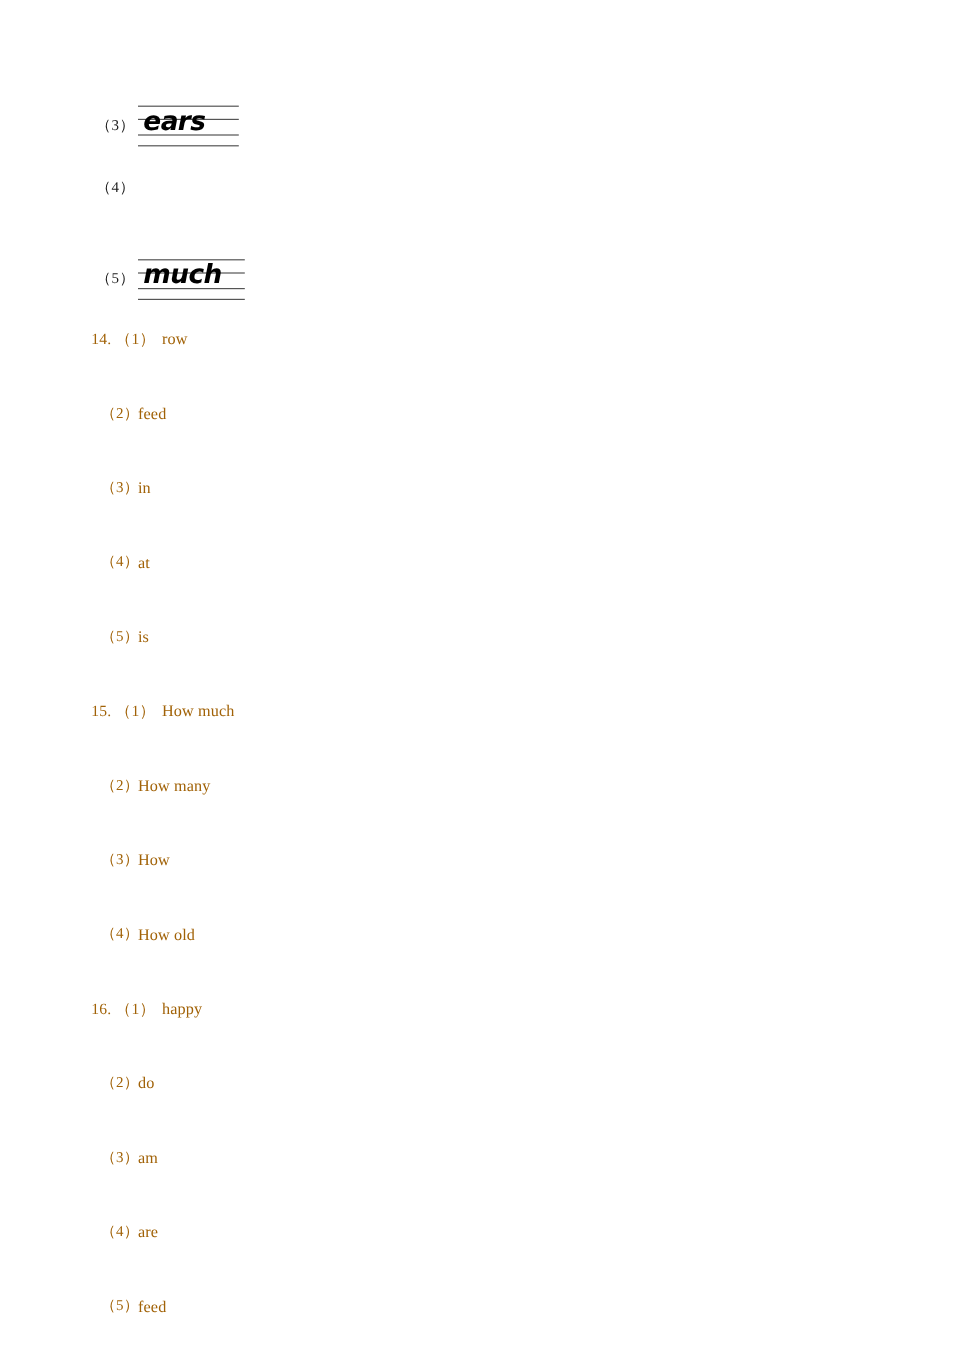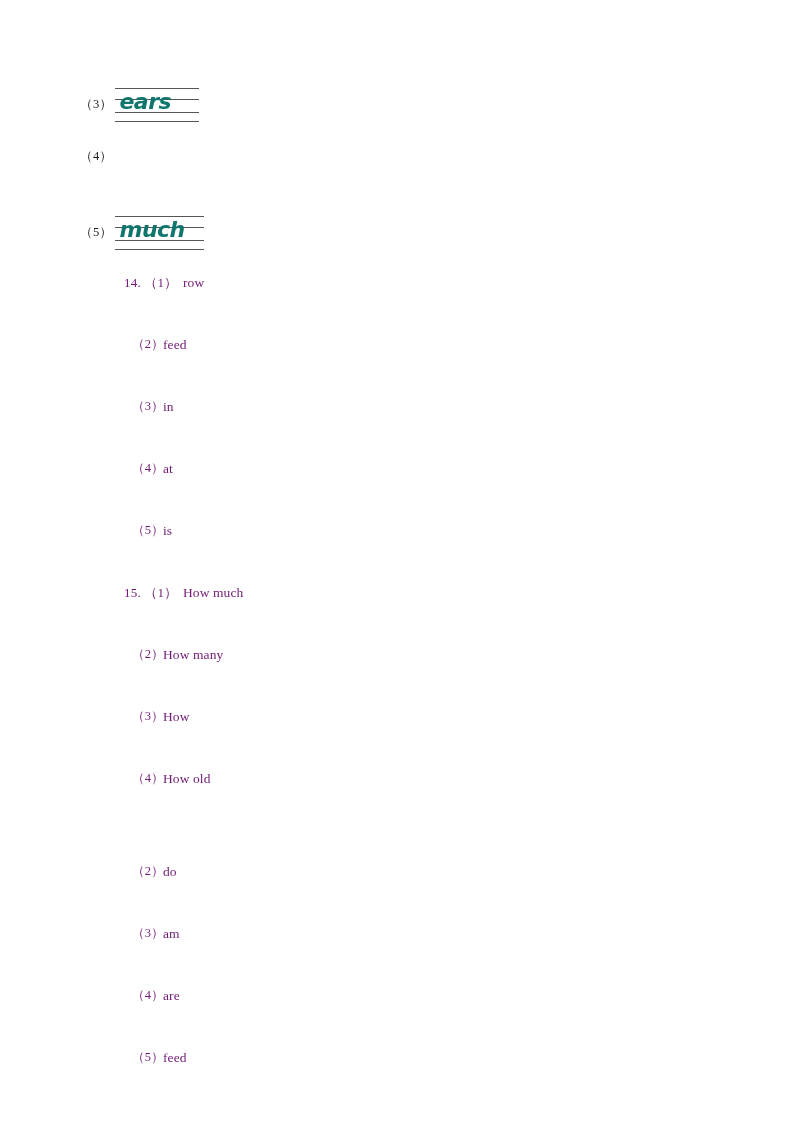--- a/index.html
+++ b/index.html
@@ -60,41 +60,40 @@
     position: absolute;
     left: 4px;
     top: 0;
     height: 40px;
     line-height: 36px;
     font-family: "DejaVu Sans", sans-serif;
     font-style: italic;
     font-weight: bold;
     font-size: 22px;
     letter-spacing: -0.5px;
-    color: #0f766e;
+    color: #000000;
     z-index: 2;
     white-space: nowrap;
   }
 
   
 
   .ans-block {
     position: absolute;
     left: 0;
     right: 0;
   }
 
   .ans-line {
     position: relative;
     height: 31px;
     font-size: 13.5px;
     line-height: 31px;
-    color: #701a75;
+    color: #a16207;
     white-space: nowrap;
-    margin-left: 48px;
   }
 
   .ans-line .lead {
     position: absolute;
     left: 76px;
     top: 0;
     font-size: 13px;
     letter-spacing: 0.2px;
   }
 
@@ -178,20 +177,24 @@
           <span class="val">How many</span>
         </div>
         <div class="ans-line sub-row" style="top: 217px;">
           <span class="sub">（3）</span>
           <span class="val">How</span>
         </div>
         <div class="ans-line sub-row" style="top: 248px;">
           <span class="sub">（4）</span>
           <span class="val">How old</span>
         </div>
+        <div class="ans-line first" style="top: 279px;">
+          <span class="lead"><span>16.</span> <span>（1）</span></span>
+          <span class="val">happy</span>
+        </div>
         <div class="ans-line sub-row" style="top: 310px;">
           <span class="sub">（2）</span>
           <span class="val">do</span>
         </div>
         <div class="ans-line sub-row" style="top: 341px;">
           <span class="sub">（3）</span>
           <span class="val">am</span>
         </div>
         <div class="ans-line sub-row" style="top: 372px;">
           <span class="sub">（4）</span>

